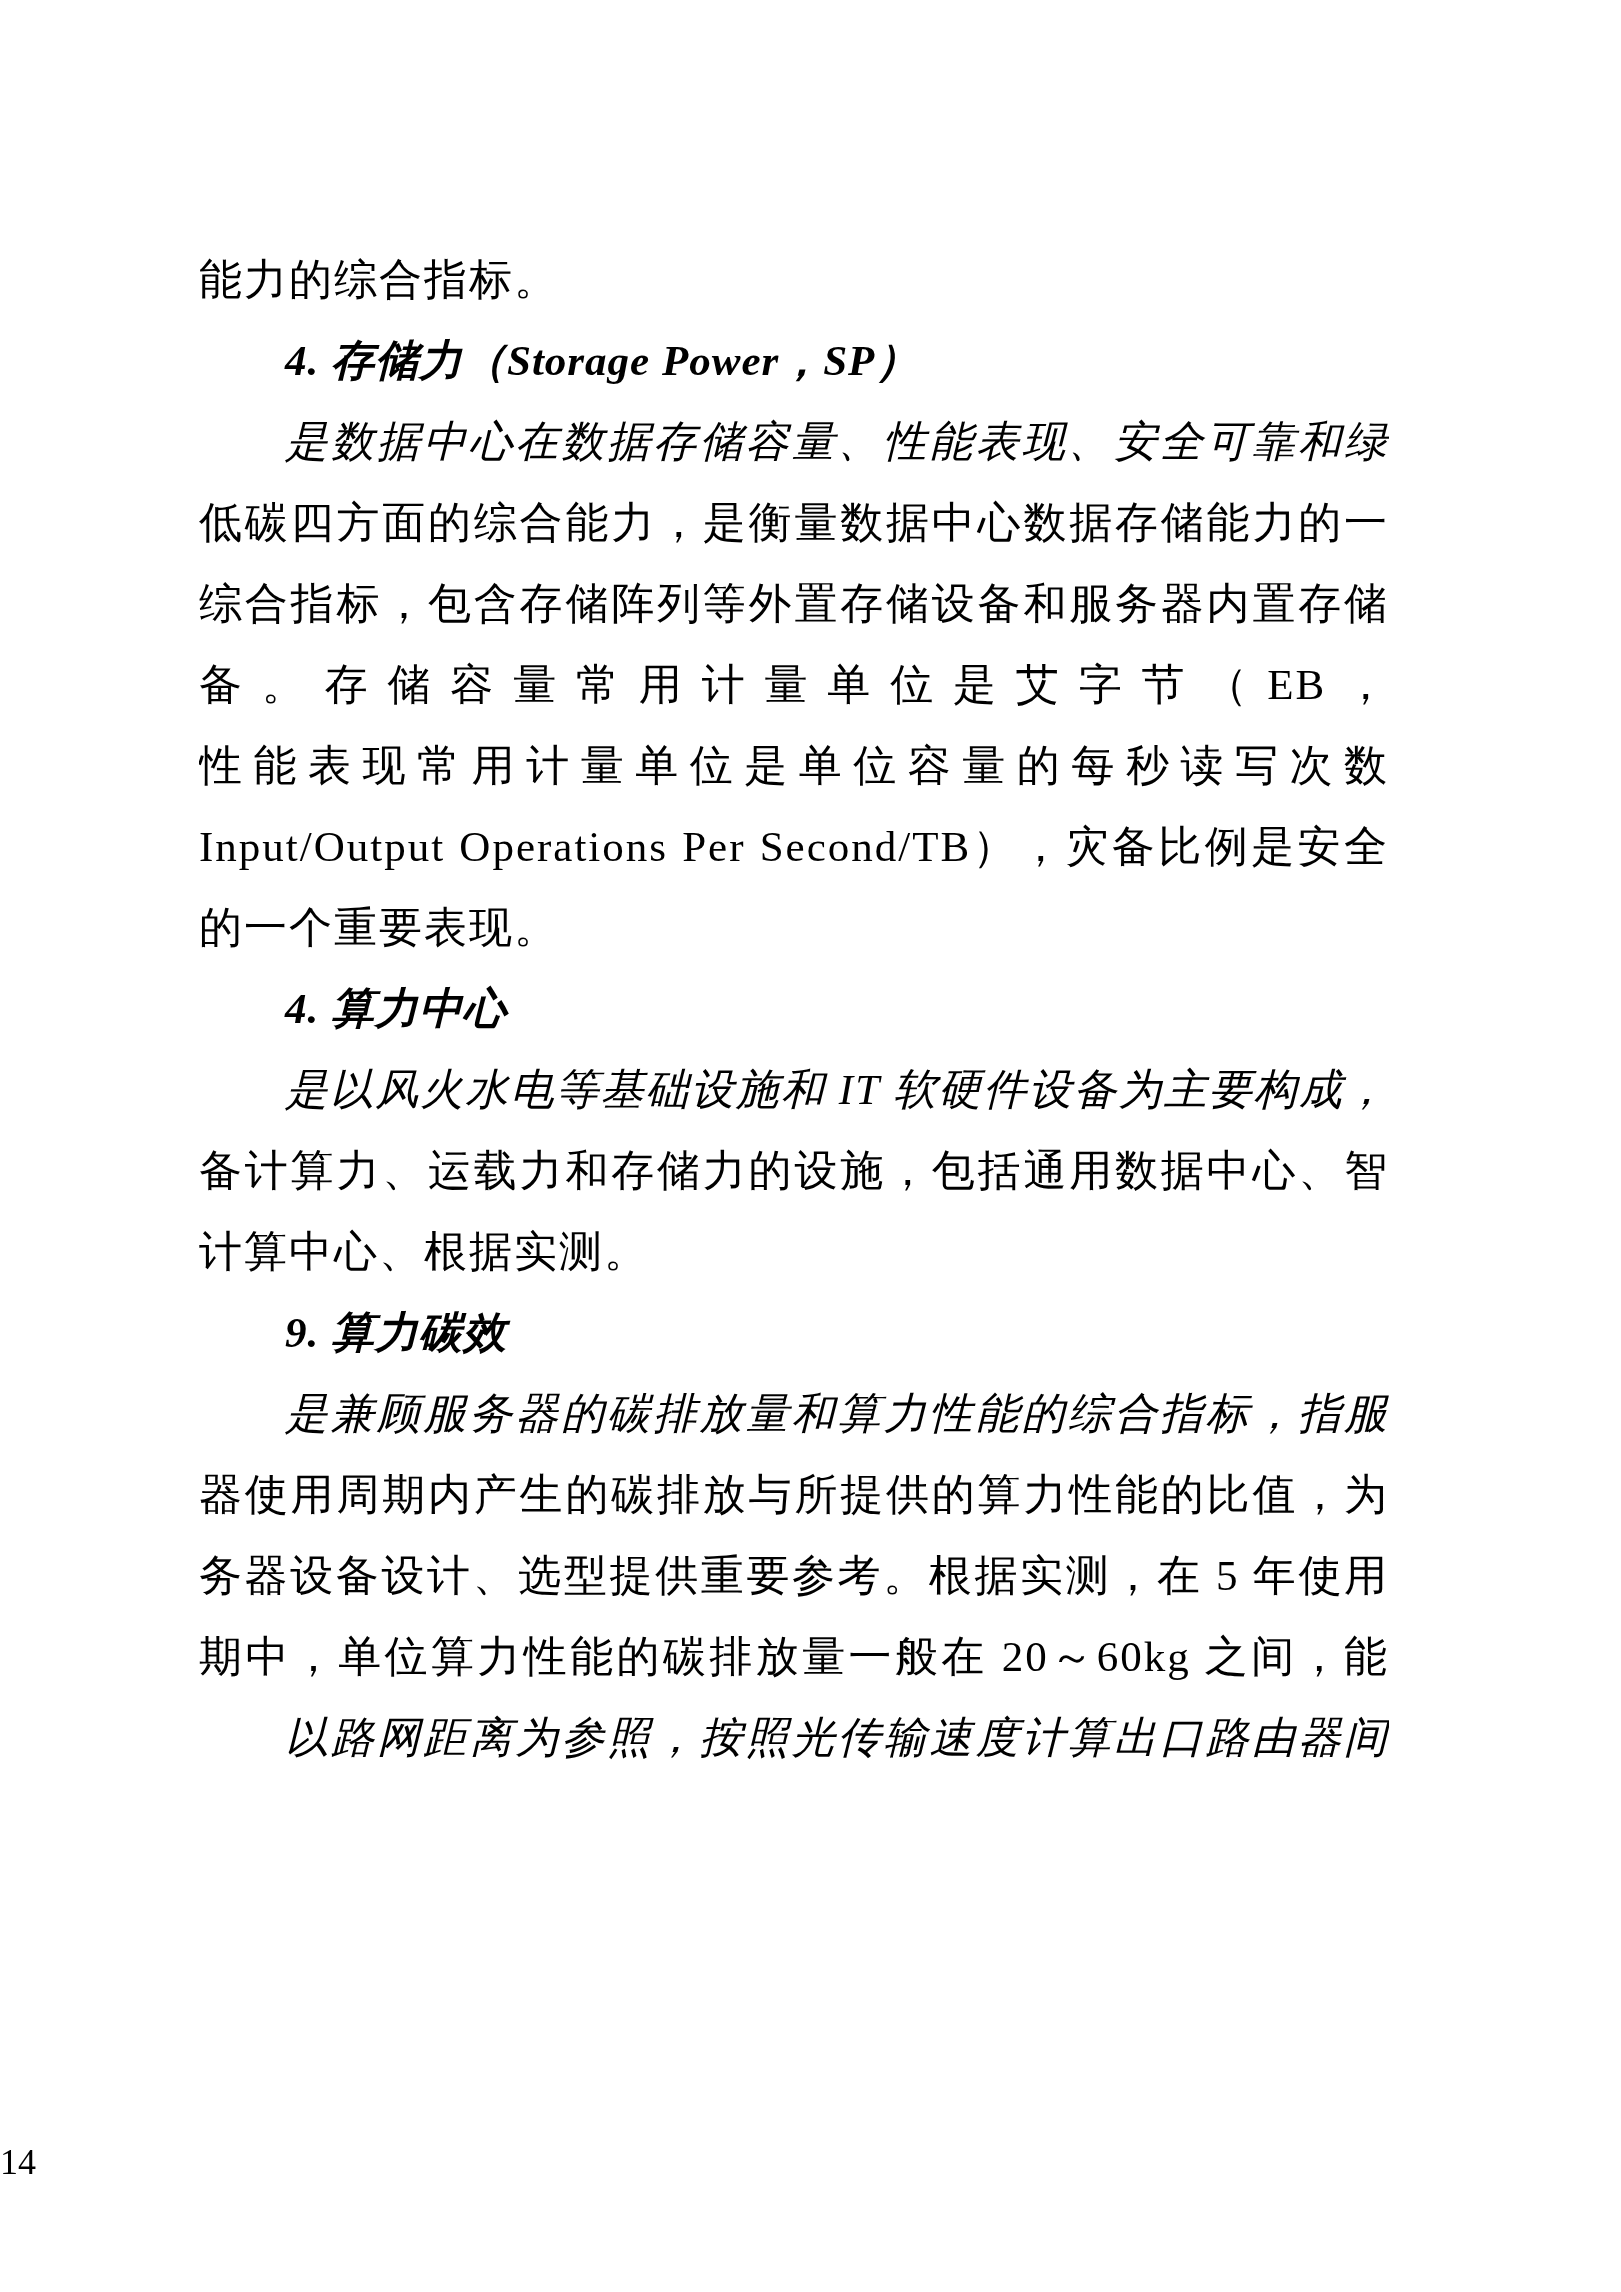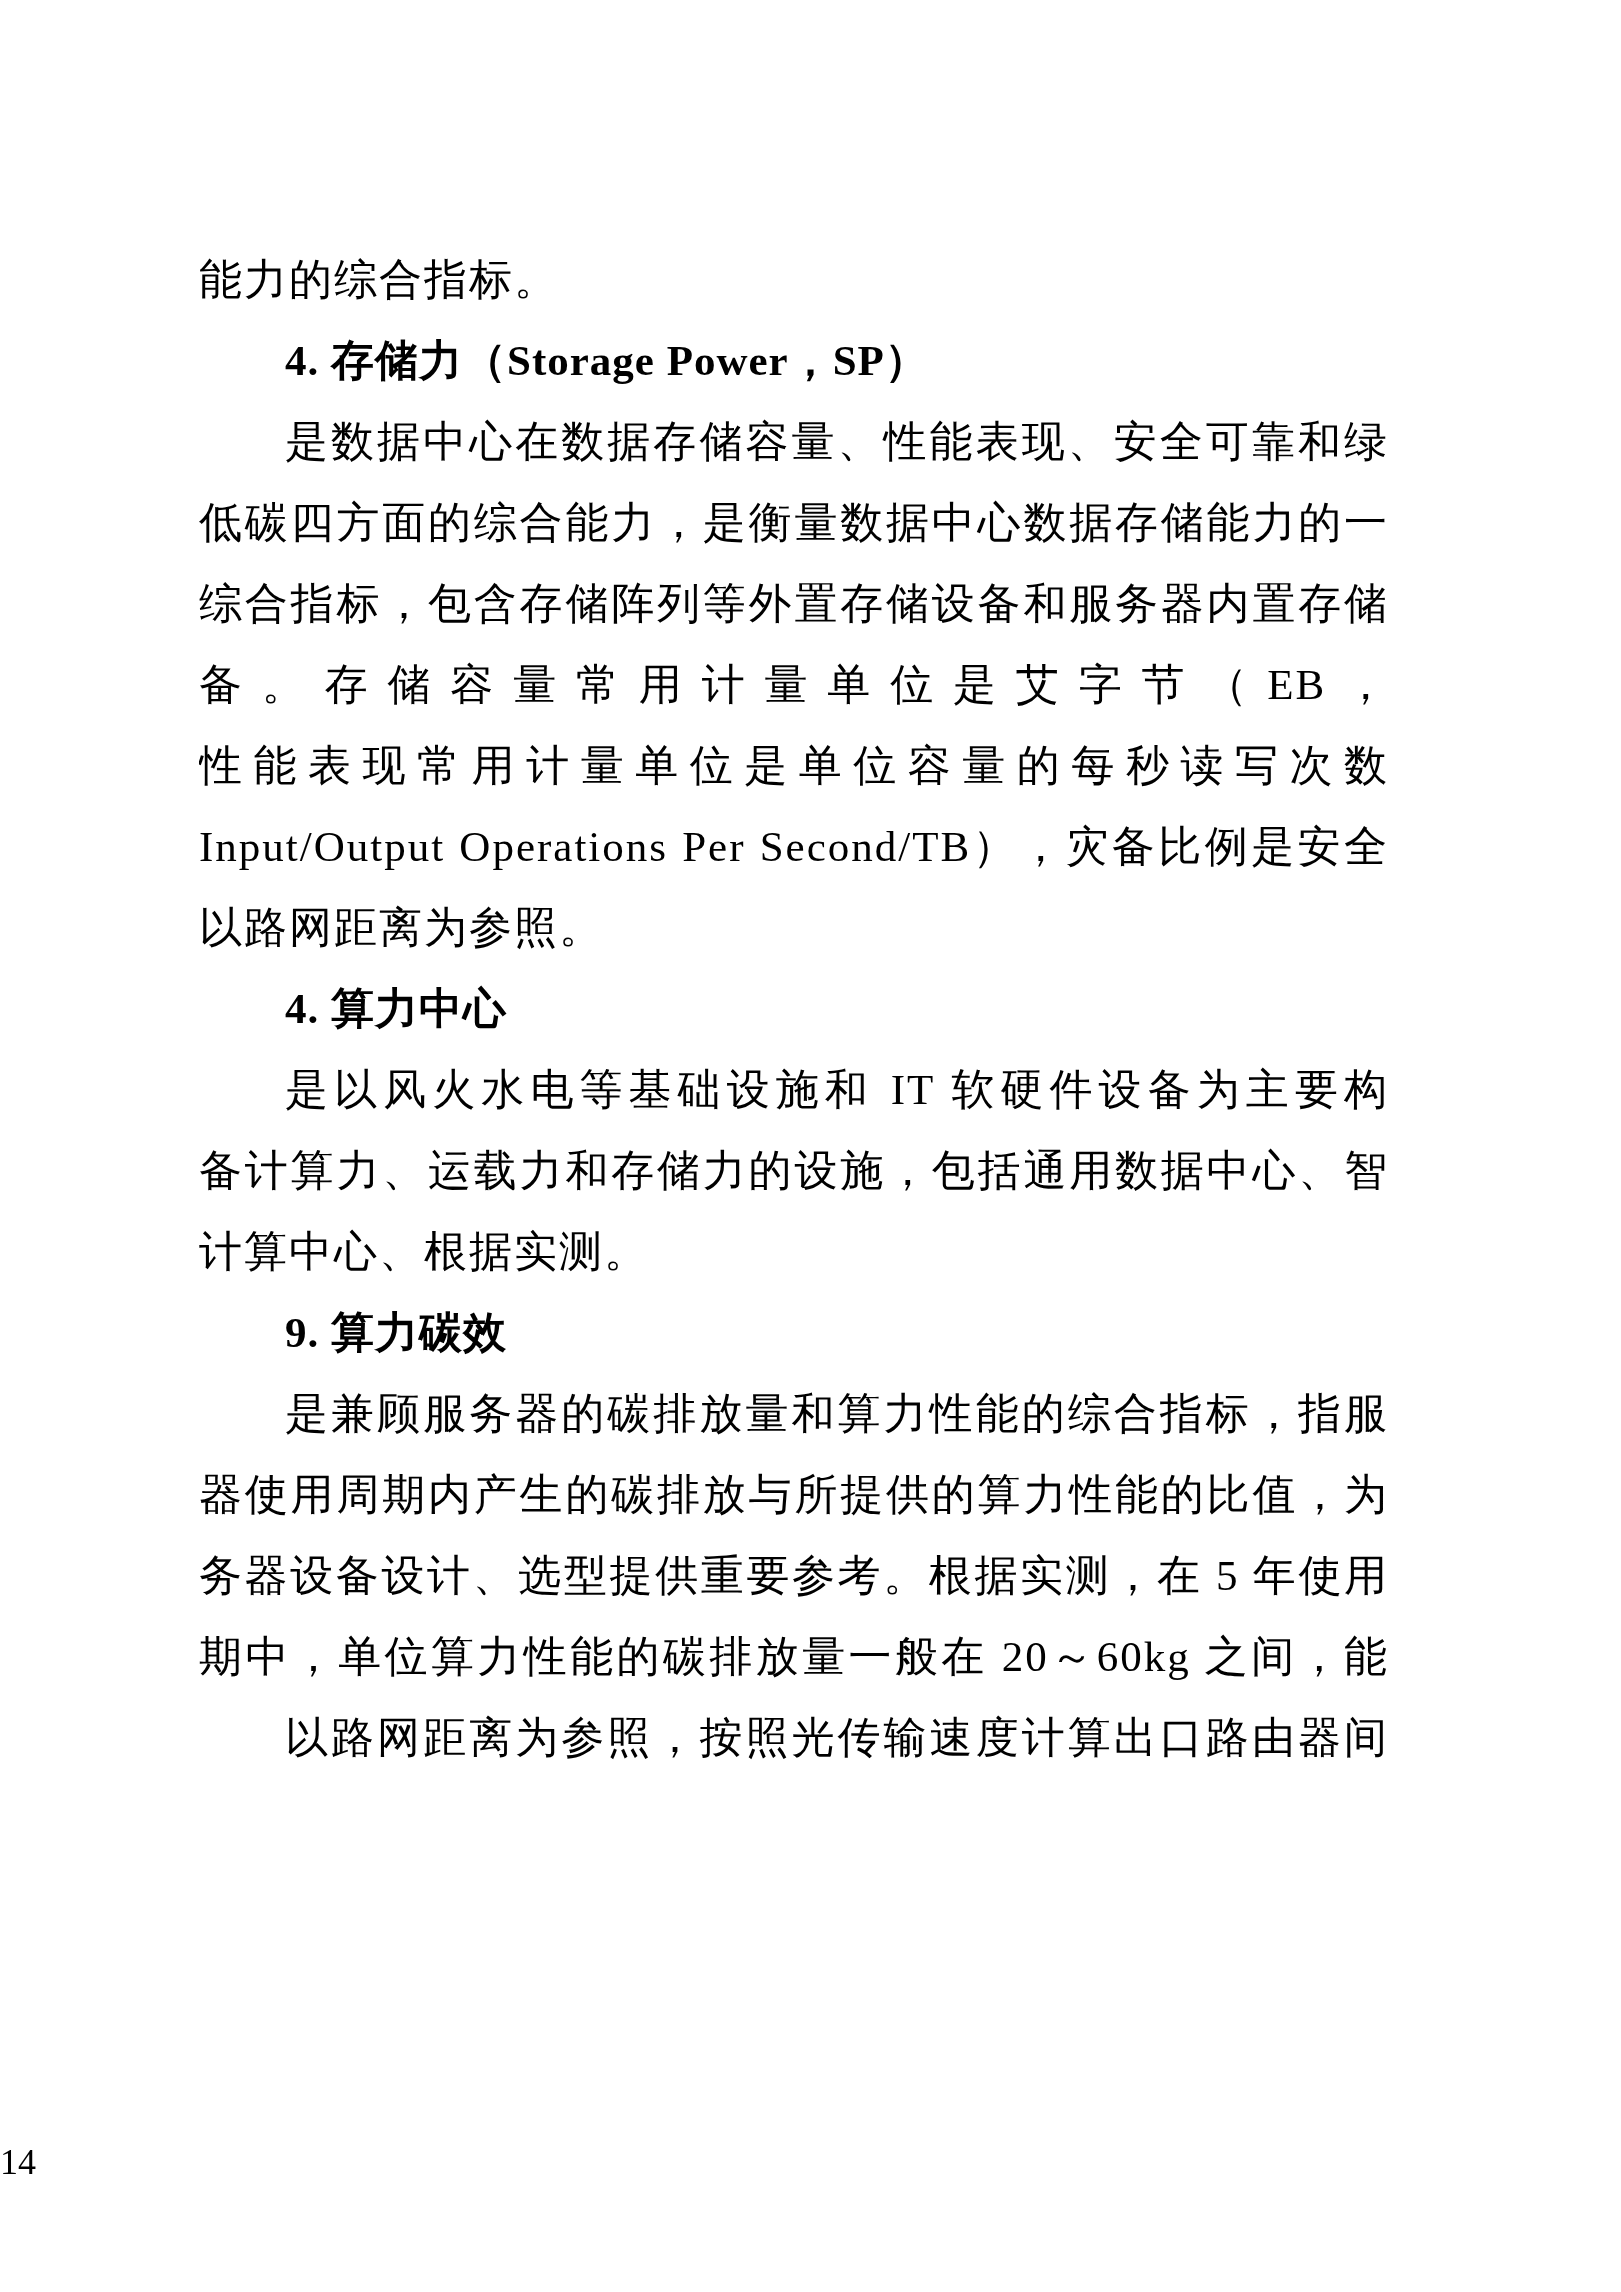--- a/index.html
+++ b/index.html
@@ -29,20 +29,21 @@
     letter-spacing: 2px;
     white-space: normal;
     overflow: hidden;
   }
   .just {
     text-align: justify;
     text-align-last: justify;
   }
   .ind {
     padding-left: 86px;
+    font-style: italic;
   }
   .hd {
     font-weight: bold;
     letter-spacing: 1px;
   }
   .pagenum {
     position: absolute;
     left: 0;
     top: 2139px;
     width: 100%;
@@ -57,21 +58,21 @@
 <div class="page">
   <main class="content">
     <div class="ln">能力的综合指标。</div>
     <div class="ln hd ind">4. 存储力（Storage Power，SP）</div>
     <div class="ln just ind">是数据中心在数据存储容量、性能表现、安全可靠和绿色</div>
     <div class="ln just">低碳四方面的综合能力，是衡量数据中心数据存储能力的一个</div>
     <div class="ln just">综合指标，包含存储阵列等外置存储设备和服务器内置存储设</div>
     <div class="ln just">备。存储容量常用计量单位是艾字节（EB，1EB=2^60bytes），</div>
     <div class="ln just">性能表现常用计量单位是单位容量的每秒读写次数（IOPS/TB，</div>
     <div class="ln just">Input/Output Operations Per Second/TB），灾备比例是安全可靠</div>
-    <div class="ln">以路网距离为参照。</div>
+    <div class="ln">的一个重要表现。</div>
     <div class="ln hd ind">4. 算力中心</div>
     <div class="ln just ind">是以风火水电等基础设施和 IT 软硬件设备为主要构成，具</div>
     <div class="ln just">备计算力、运载力和存储力的设施，包括通用数据中心、智能</div>
     <div class="ln">计算中心、根据实测。</div>
     <div class="ln hd ind">9. 算力碳效</div>
     <div class="ln just ind">是兼顾服务器的碳排放量和算力性能的综合指标，指服务</div>
     <div class="ln just">器使用周期内产生的碳排放与所提供的算力性能的比值，为服</div>
     <div class="ln just">务器设备设计、选型提供重要参考。根据实测，在 5 年使用周</div>
     <div class="ln just">期中，单位算力性能的碳排放量一般在 20～60kg 之间，能效水</div>
     <div class="ln just ind">以路网距离为参照，按照光传输速度计算出口路由器间的</div>

